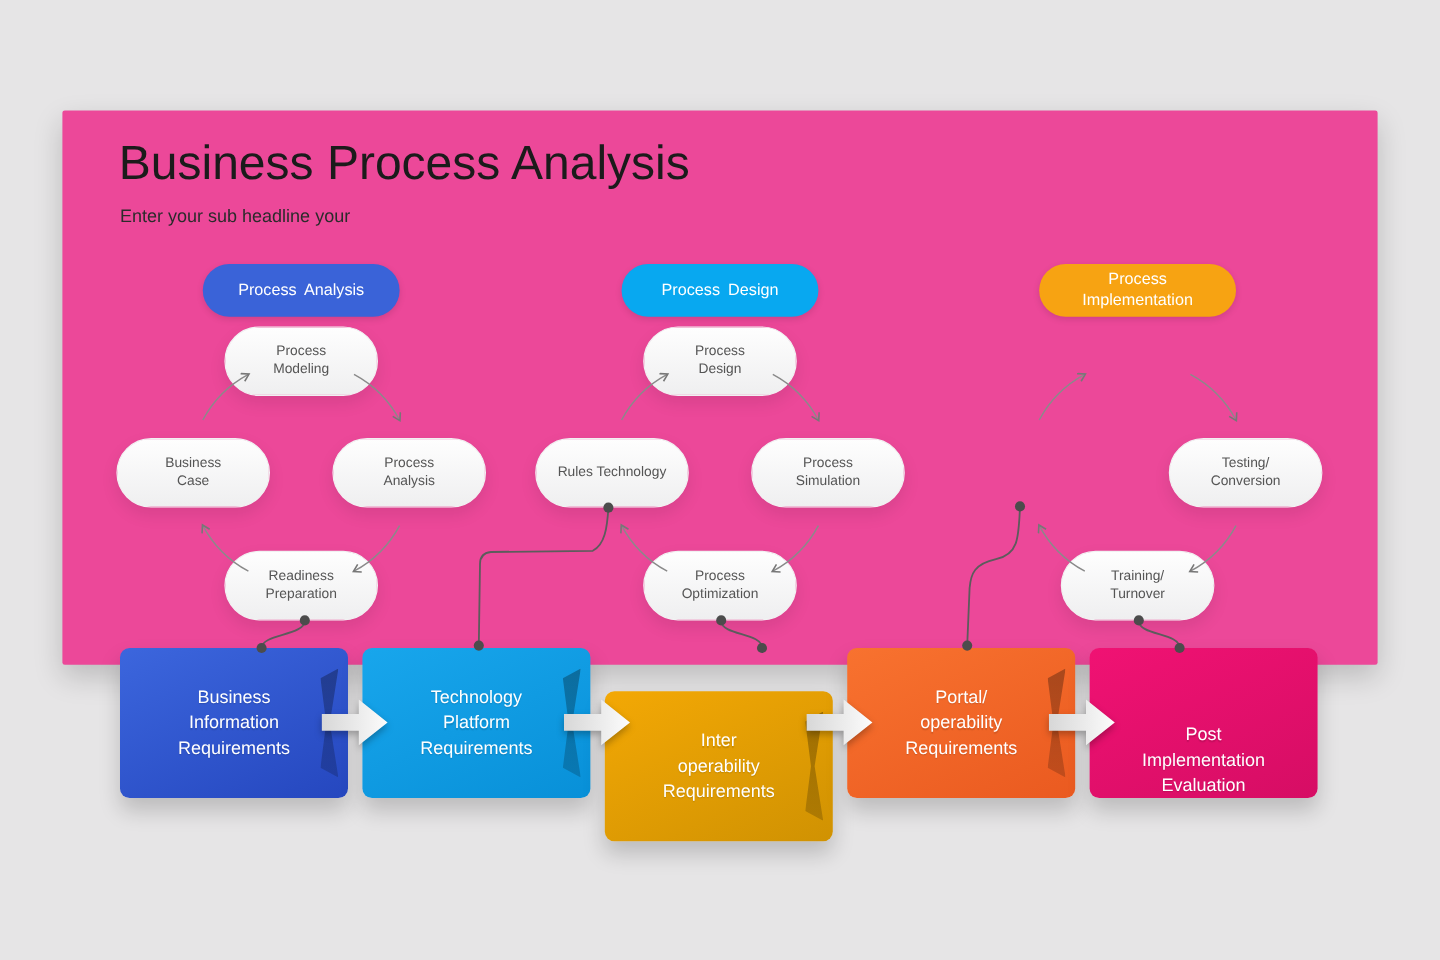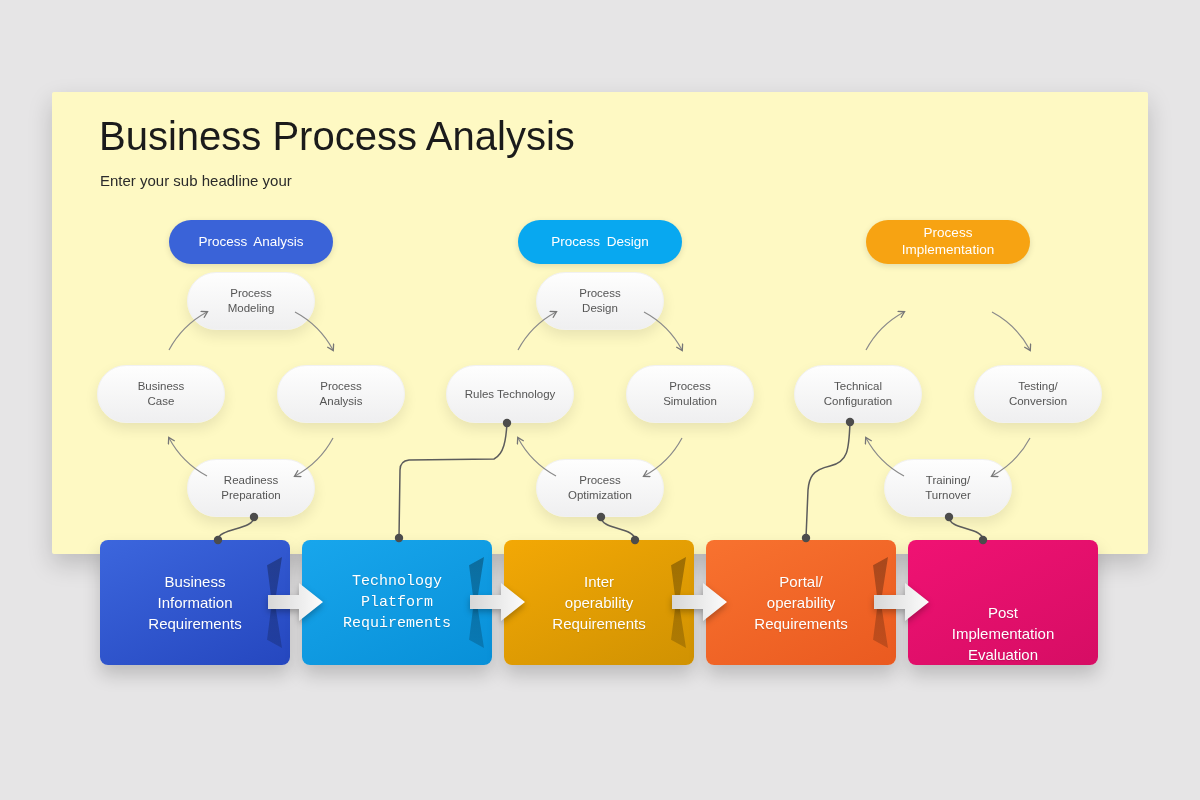--- a/index.html
+++ b/index.html
@@ -5,21 +5,21 @@
   * { margin:0; padding:0; box-sizing:border-box; }
   html,body { width:1200px; height:800px; }
   body {
     font-family:"Liberation Sans", sans-serif;
     background:#e6e5e6;
     position:relative;
     overflow:hidden;
   }
   .slide {
     position:absolute; left:52px; top:92px; width:1096px; height:462px;
-    background:#fef9c3; border-radius:2px;
+    background:#ec4899; border-radius:2px;
     box-shadow:0 10px 24px rgba(0,0,0,0.18);
   }
   .title {
     position:absolute; left:47px; top:22px;
     font-size:40px; font-weight:400; color:#1b1b1b; letter-spacing:0;
   }
   .subtitle {
     position:absolute; left:48px; top:80px;
     font-size:15px; font-weight:400; color:#2b2b2b;
   }
@@ -104,22 +104,20 @@
     <div class="node node-left">Rules Technology</div>
   </div>
 
   <div class="cycle c2">
     <div class="pill" style="background: rgb(247, 163, 18);">Process
 Implementation</div>
     <div class="node node-bottom">Training/
 Turnover</div>
     <div class="node node-right">Testing/
 Conversion</div>
-    <div class="node node-left">Technical
-Configuration</div>
   </div>
 
   <svg class="overlay" width="1096" height="618" viewBox="0 0 1096 618">
     <defs>
       <marker id="ah" markerWidth="8" markerHeight="8" refX="5" refY="3.5" orient="auto">
         <path d="M0.5,0.5 L5.5,3.5 L0.5,6.5" fill="none" stroke="#777777" stroke-width="1.1"></path>
       </marker>
       <linearGradient id="agrad" x1="0" y1="0" x2="1" y2="0">
         <stop offset="0" stop-color="#d7d7d7"></stop>
         <stop offset="1" stop-color="#fcfcfc"></stop>
@@ -171,27 +169,27 @@
         <circle class="dot" cx="931" cy="448" r="4.2"></circle>
     </g>
   </svg>
 
   <div class="step s0" style="background: linear-gradient(155deg, rgb(60, 102, 221) 0%, rgb(37, 71, 191) 100%);">
     <span>Business
 Information
 Requirements</span>
     <div class="fold"></div>
   </div>
-  <div class="step s1" style="background: linear-gradient(155deg, rgb(24, 166, 236) 0%, rgb(8, 144, 216) 100%); font-family: Liberation Mono, monospace;">
+  <div class="step s1" style="background: linear-gradient(155deg, rgb(24, 166, 236) 0%, rgb(8, 144, 216) 100%);">
     <span>Technology
 Platform
 Requirements</span>
     <div class="fold"></div>
   </div>
-  <div class="step s2" style="background: linear-gradient(155deg, rgb(243, 168, 5) 0%, rgb(208, 146, 2) 100%);">
+  <div class="step s2" style="background: linear-gradient(155deg, rgb(243, 168, 5) 0%, rgb(208, 146, 2) 100%); margin-top: 36px;">
     <span>Inter
 operability
 Requirements</span>
     <div class="fold"></div>
   </div>
   <div class="step s3" style="background: linear-gradient(155deg, rgb(248, 114, 47) 0%, rgb(234, 90, 32) 100%);">
     <span>Portal/
 operability
 Requirements</span>
     <div class="fold"></div>

